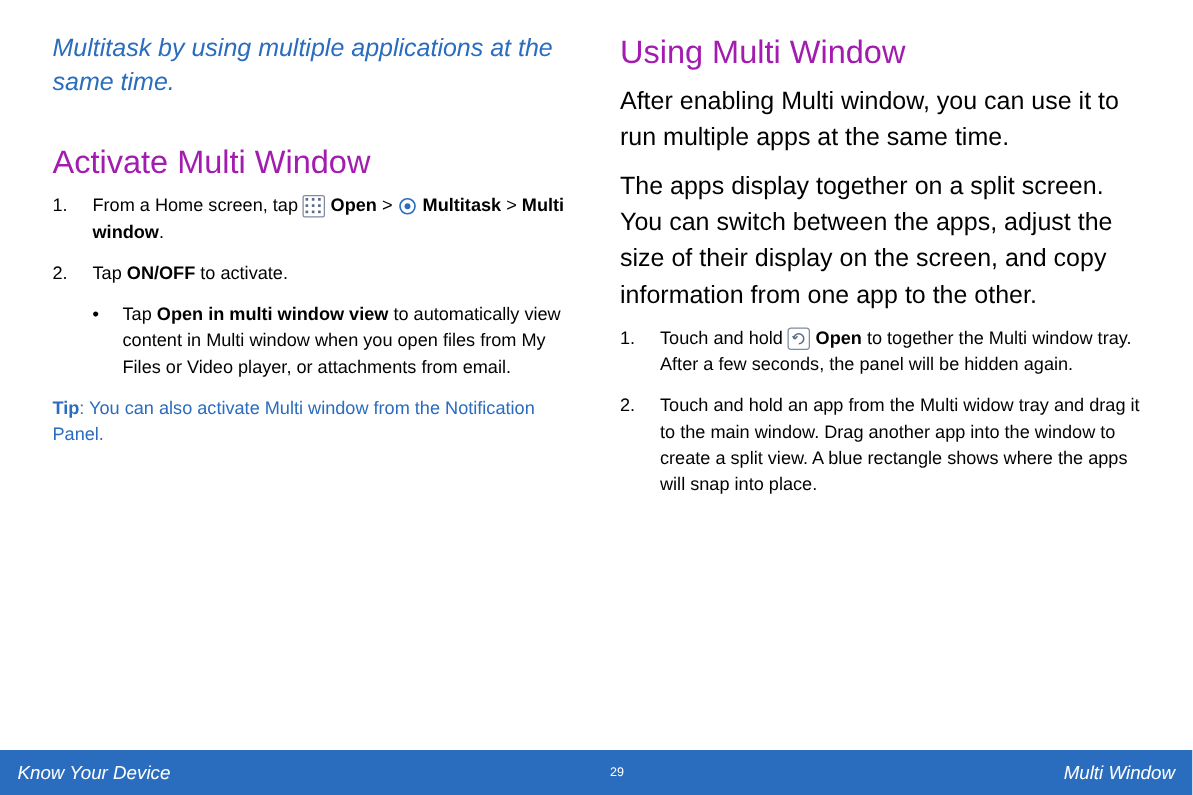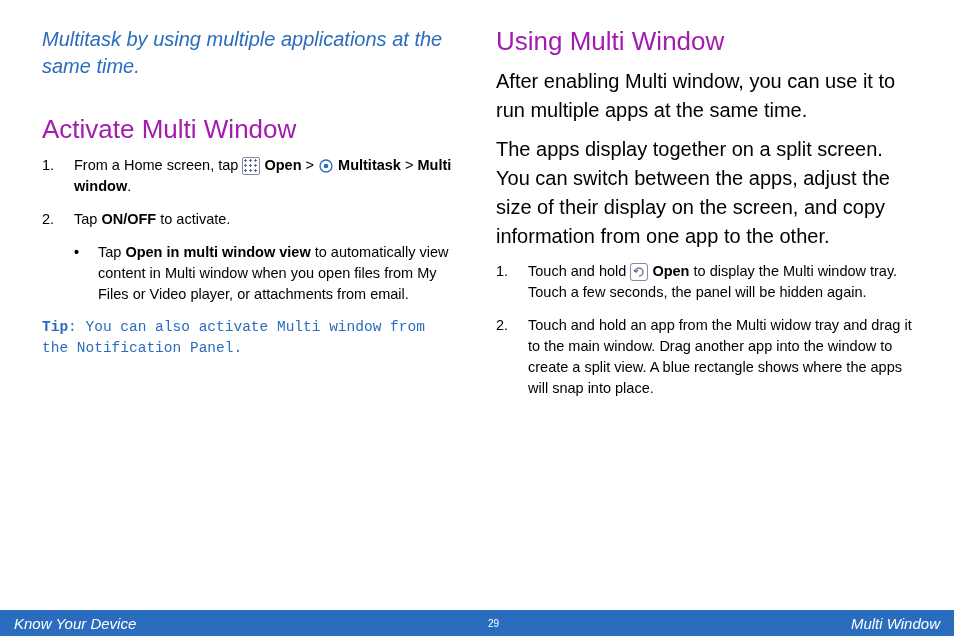--- a/index.html
+++ b/index.html
@@ -9,32 +9,32 @@
   .col { flex: 1; }
   .intro { color: #2a6cbe; font-style: italic; font-size: 20px; line-height: 1.35; margin-bottom: 34px; }
   h2.section { color: #a21caf; font-weight: 400; font-size: 26px; margin-bottom: 10px; }
   .ol { list-style: none; padding-left: 0; }
   .ol > div.li { display: flex; font-size: 14.5px; line-height: 1.45; margin-bottom: 12px; }
   .ol > div.li > .num { width: 32px; flex: none; }
   .ol > div.li > .body { flex: 1; }
   .bul { display: flex; font-size: 14.5px; line-height: 1.45; margin: 10px 0 12px 32px; }
   .bul > .dot { width: 24px; flex: none; font-weight: bold; }
   .bul > .body { flex: 1; }
-  .tip { color: #2a6cbe; font-size: 14.5px; line-height: 1.45; margin-top: 6px; font-family: Liberation Mono, monospace; }
+  .tip { color: #2a6cbe; font-size: 14.5px; line-height: 1.45; margin-top: 6px; }
   .tip .label { font-weight: bold; }
   .note { color: #2a6cbe; font-size: 14.5px; line-height: 1.45; margin: 8px 0 10px 0; }
   .note .label { font-weight: bold; }
   .para { font-size: 20px; line-height: 1.45; margin-bottom: 10px; }
   b { font-weight: bold; }
   .icon-box { display: inline-flex; align-items: center; justify-content: center; vertical-align: middle; }
   .apps-icon { width: 18px; height: 18px; border: 1px solid #7e8ba0; border-radius: 2px; background:
       radial-gradient(circle, #5a6b85 1px, transparent 1.2px) 0 0/5px 5px; }
   .gear-icon { width: 16px; height: 16px; }
   .back-icon { width: 18px; height: 18px; border: 1px solid #7e8ba0; border-radius: 3px; display: inline-flex; align-items: center; justify-content: center; }
-  .footer { position: absolute; left: 0; bottom: 0; width: 954px; height: 26px; background: #2a6cbe; color: #fff; display: flex; align-items: center; justify-content: space-between; padding: 0 14px; font-style: italic; font-size: 15px; }
+  .footer { position: absolute; left: 0; bottom: 0; width: 954px; height: 36px; background: #2a6cbe; color: #fff; display: flex; align-items: center; justify-content: space-between; padding: 0 14px; font-style: italic; font-size: 15px; }
   .footer .pg { font-style: normal; font-size: 10px; }
 </style>
 </head>
 <body>
 
 <div class="page">
   <div class="cols">
 
     <div class="col">
       <p class="intro">Multitask by using multiple applications at the same time.</p>
@@ -96,21 +96,21 @@
           <span class="num">1.</span>
           <span class="body">
             <span>Touch and hold </span>
             <span class="icon-box back-icon">
               <svg width="12" height="12" viewBox="0 0 24 24">
                   <path d="M4 12 A8 8 0 1 1 12 20" fill="none" stroke="#5a6b85" stroke-width="2.5"></path>
                   <path d="M8 8 L4 12 L0 8" fill="none" stroke="#5a6b85" stroke-width="2.5" transform="translate(2,0)"></path>
                 </svg>
             </span>
             <b>Open</b>
-            <span> to display the Multi window tray. Touch a few seconds, the panel will be hidden again.</span>
+            <span> to together the Multi window tray. After a few seconds, the panel will be hidden again.</span>
           </span>
         </div>
 
         <div class="li">
           <span class="num">2.</span>
           <span class="body">Touch and hold an app from the Multi widow tray and drag it to the main window. Drag another app into the window to create a split view. A blue rectangle shows where the apps will snap into place.</span>
         </div>
       </div>
     </div>
 

